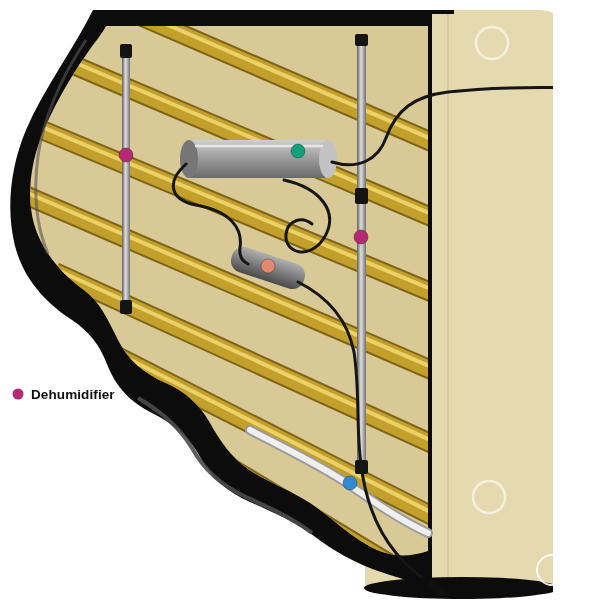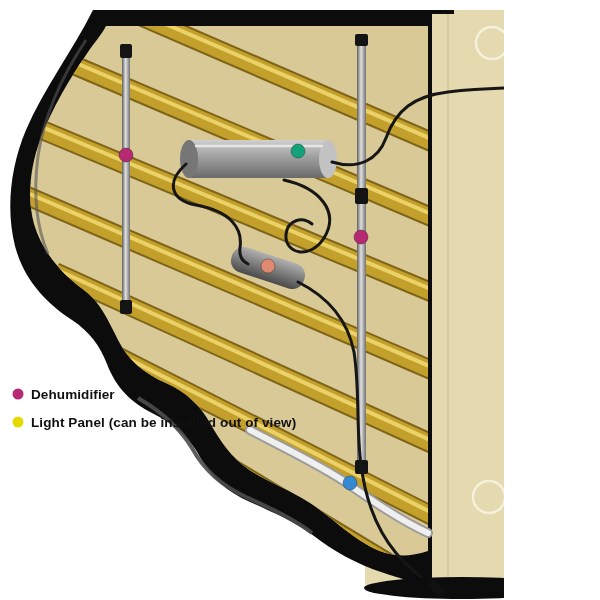--- a/index.html
+++ b/index.html
@@ -1,17 +1,17 @@
 <!DOCTYPE html>
 <html><head>
 <meta charset="utf-8">
 <style>
   html,body{margin:0;padding:0;background:#ffffff;}
   .stage{
-    position:relative;width:504px;height:600px;background:#ffffff;overflow:hidden;
+    position:relative;width:553px;height:600px;background:#ffffff;overflow:hidden;
     font-family:"Liberation Sans", sans-serif;
   }
   .diagram-svg{position:absolute;left:0;top:0;}
   .legend{position:absolute;left:12px;top:386px;}
   .legend-row{display:flex;align-items:center;height:16px;margin-bottom:12px;}
   .legend-row .dot{flex:0 0 auto;margin-right:7px;display:block;}
   .legend-row .lbl{
     font-size:13.5px;font-weight:bold;color:#101010;white-space:nowrap;letter-spacing:0.1px;
   }
 </style>
@@ -174,21 +174,15 @@
     </g>
   </svg>
 
   <div class="legend">
     <div class="legend-row">
       <svg class="dot" width="12" height="12">
         <circle cx="6" cy="6" r="5.5" fill="#b62a74"></circle>
       </svg>
       <span class="lbl">Dehumidifier</span>
     </div>
-    <div class="legend-row">
-      <svg class="dot" width="12" height="12">
-        <circle cx="6" cy="6" r="5.5" fill="#e4d900"></circle>
-      </svg>
-      <span class="lbl">Light Panel (can be installed out of view)</span>
-    </div>
   </div>
 
 </div>
 
 </body></html>

